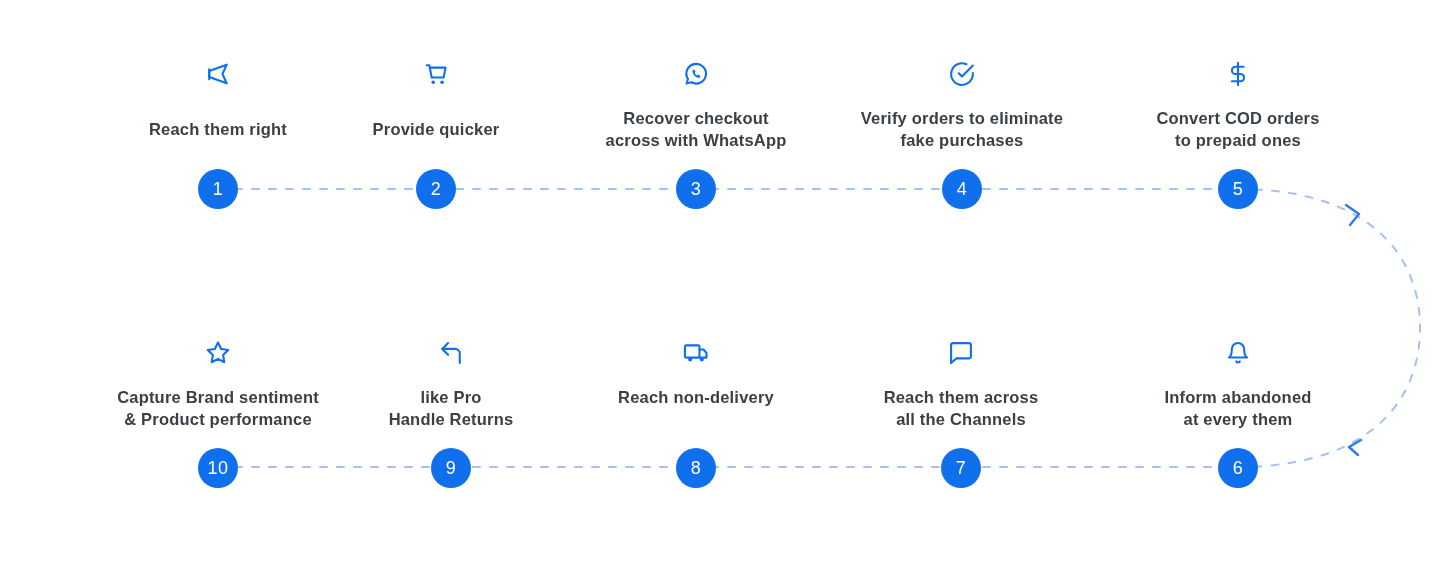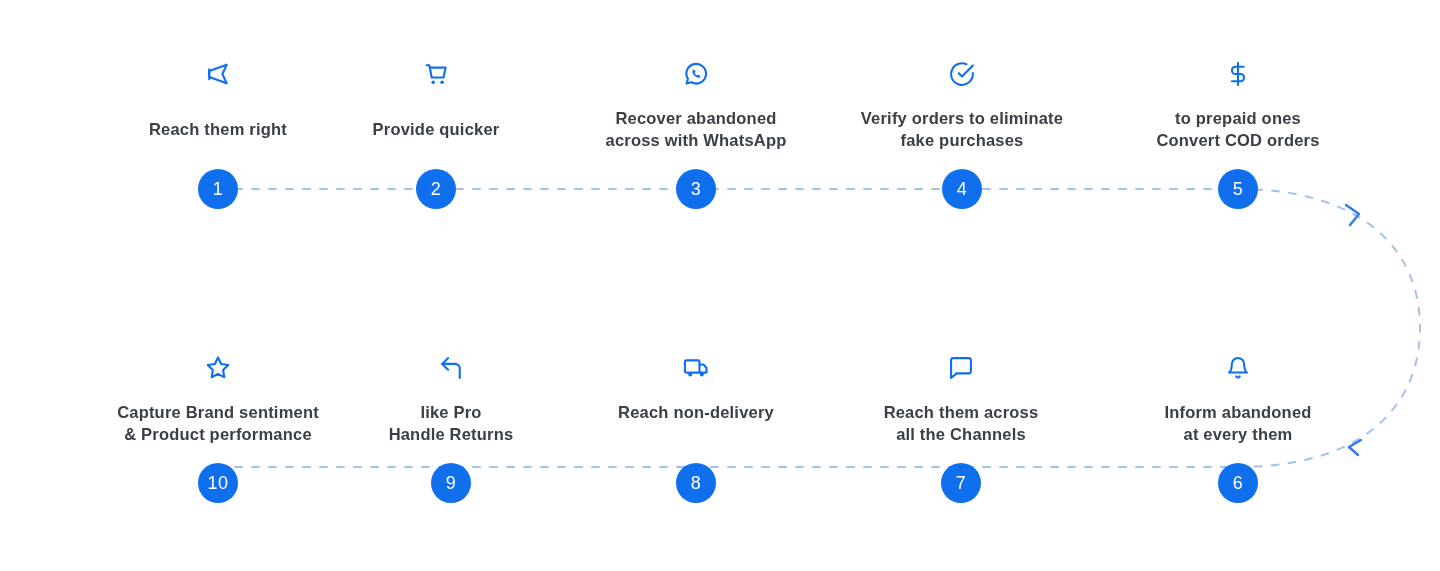--- a/index.html
+++ b/index.html
@@ -8,21 +8,21 @@
     background:var(--background,#fff);
     font-family:"Liberation Sans",sans-serif;
   }
   .canvas{position:absolute;inset:0;margin-left:48px;}
   svg.wires{position:absolute;left:0;top:0;}
   .dash{stroke:var(--dash,#A5C0EE);stroke-width:2;stroke-dasharray:7 10;stroke-linecap:round;fill:none;}
   .arrowhead{stroke:var(--arrow,#2E7BF0);stroke-width:2.4;fill:none;stroke-linecap:round;stroke-linejoin:round;}
 
   .step{position:absolute;width:300px;height:232px;}
   .row-top{top:0;}
-  .row-bottom{top:294px;}
+  .row-bottom{top:279px;}
 
   .icon{
     position:absolute;top:60px;left:50%;transform:translateX(-50%);
     width:28px;height:28px;color:var(--accent,#0F6FEC);
   }
   .icon svg{display:block;width:28px;height:28px;stroke:currentColor;fill:none;
     stroke-width:1.8;stroke-linecap:round;stroke-linejoin:round;}
   .icon svg .fill{fill:currentColor;stroke:none;}
 
   .label{
@@ -84,21 +84,21 @@
   </div>
 
   <div class="step row-top" style="left:498px">
     <span class="icon">
       <svg viewBox="0 0 24 24">
           <path d="M5.1 16.3 A8.4 8.4 0 1 1 8.1 19.1 L3.9 20.2 Z"></path>
           <path class="fill" d="M9.3 8.6q.8-.9 1.4 0l.7 1q.3.5-.2 1.1l-.3.4q.6 1.4 2 2.1l.4-.3q.6-.5 1.1-.2l1 .7q.9.6 0 1.4-1.2 1-3.3-.2-1.6-.9-2.5-2.5-1.2-2.1-.3-3.5z"></path>
         </svg>
     </span>
     <div class="label">
-      <span>Recover abandoned</span>
+      <span>Recover checkout</span>
       <span>across with WhatsApp</span>
     </div>
     <div class="num">3</div>
   </div>
 
   <div class="step row-top" style="left:764px">
     <span class="icon">
       <svg viewBox="0 0 24 24">
           <path d="M21.3 11.2v.9a9.3 9.3 0 1 1-5.5-8.5"></path>
           <path d="M21.3 4.8 12 14.1 9.2 11.3"></path>
@@ -112,22 +112,22 @@
   </div>
 
   <div class="step row-top" style="left:1040px">
     <span class="icon">
       <svg viewBox="0 0 24 24">
           <path d="M12 2.5v19"></path>
           <path d="M16.8 5.8H9.9a3.1 3.1 0 0 0 0 6.2h4.2a3.1 3.1 0 0 1 0 6.2H6.8"></path>
         </svg>
     </span>
     <div class="label">
+      <span>Convert COD orders</span>
       <span>to prepaid ones</span>
-      <span>Convert COD orders</span>
     </div>
     <div class="num">5</div>
   </div>
 
   <div class="step row-bottom" style="left:1040px">
     <span class="icon">
       <svg viewBox="0 0 24 24">
           <path d="M17.3 8.7a5.3 5.3 0 0 0-10.6 0c0 5.6-2.4 7.1-2.4 7.1h15.4s-2.4-1.5-2.4-7.1"></path>
           <path d="M13.5 19.2a1.7 1.7 0 0 1-3 0"></path>
         </svg>

